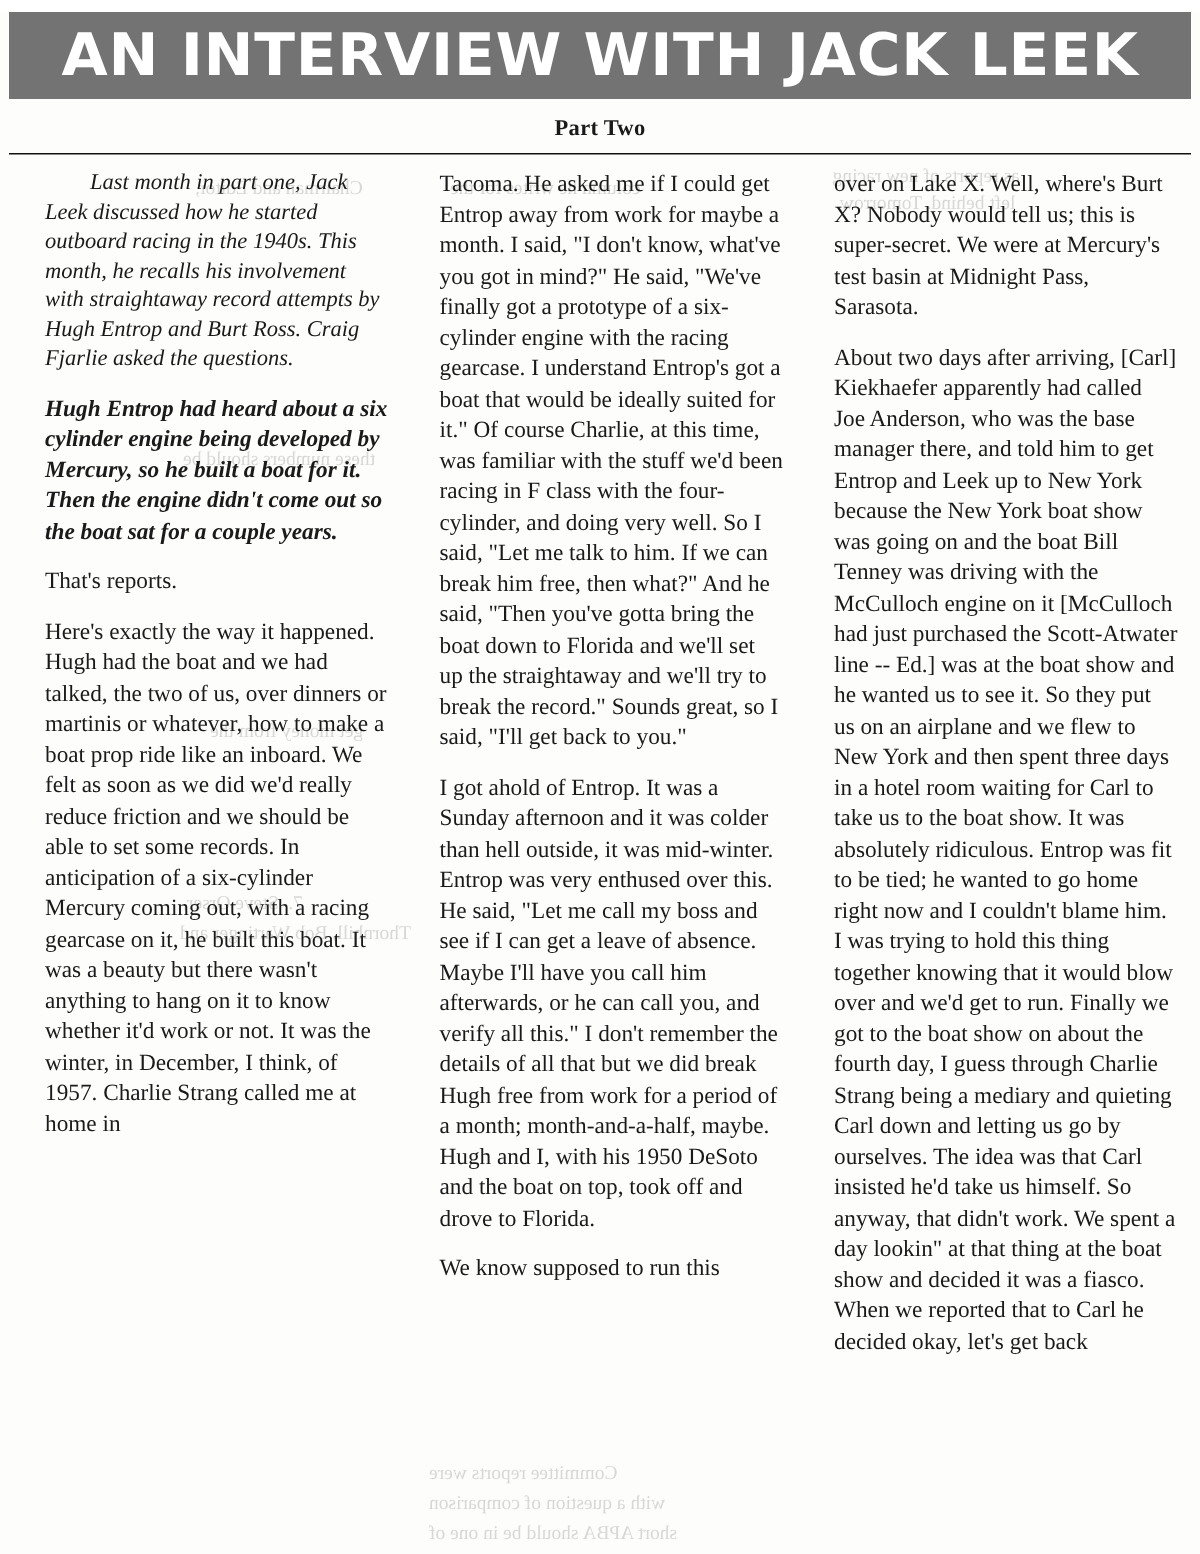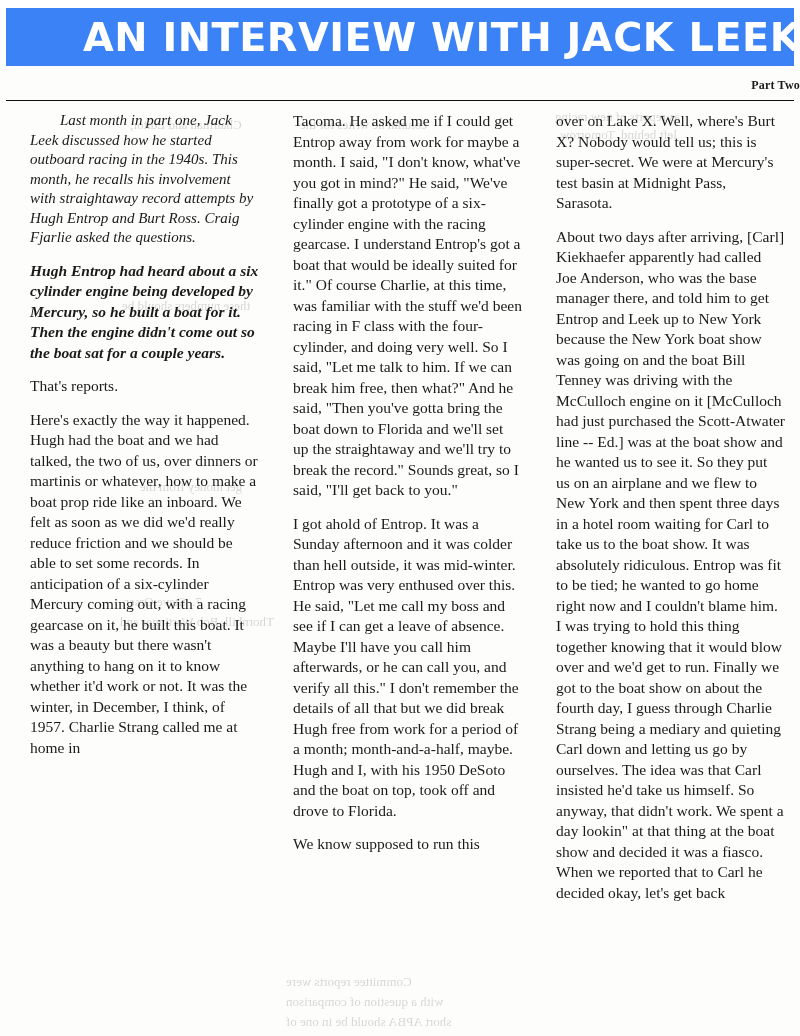--- a/index.html
+++ b/index.html
@@ -19,43 +19,43 @@
     width: 800px;
     height: 1036px;
     position: relative;
     background: #fdfdfb;
     box-sizing: border-box;
     padding: 0;
   }
 
   
   .masthead {
-    background: #3b82f6;
+    background: #737373;
     margin: 8px 6px 12px 6px;
     height: 58px;
     display: flex;
     align-items: center;
-    justify-content: flex-end;
+    justify-content: center;
     overflow: hidden;
   }
   .masthead-title {
     color: #ffffff;
     font-family: "DejaVu Sans", sans-serif;
     font-weight: bold;
     font-size: 39px;
     letter-spacing: 0.5px;
     white-space: nowrap;
     transform: scaleX(1.02);
     text-align: center;
   }
   .subtitle {
-    text-align: right;
+    text-align: center;
     font-family: "Liberation Serif", serif;
     font-weight: bold;
-    font-size: 12px;
+    font-size: 15px;
     margin-top: 12px;
     margin-bottom: 2px;
     letter-spacing: 0.2px;
   }
   .rule {
     border: 0;
     border-top: 1.5px solid #111;
     margin: 7px 6px 0 6px;
   }
 

